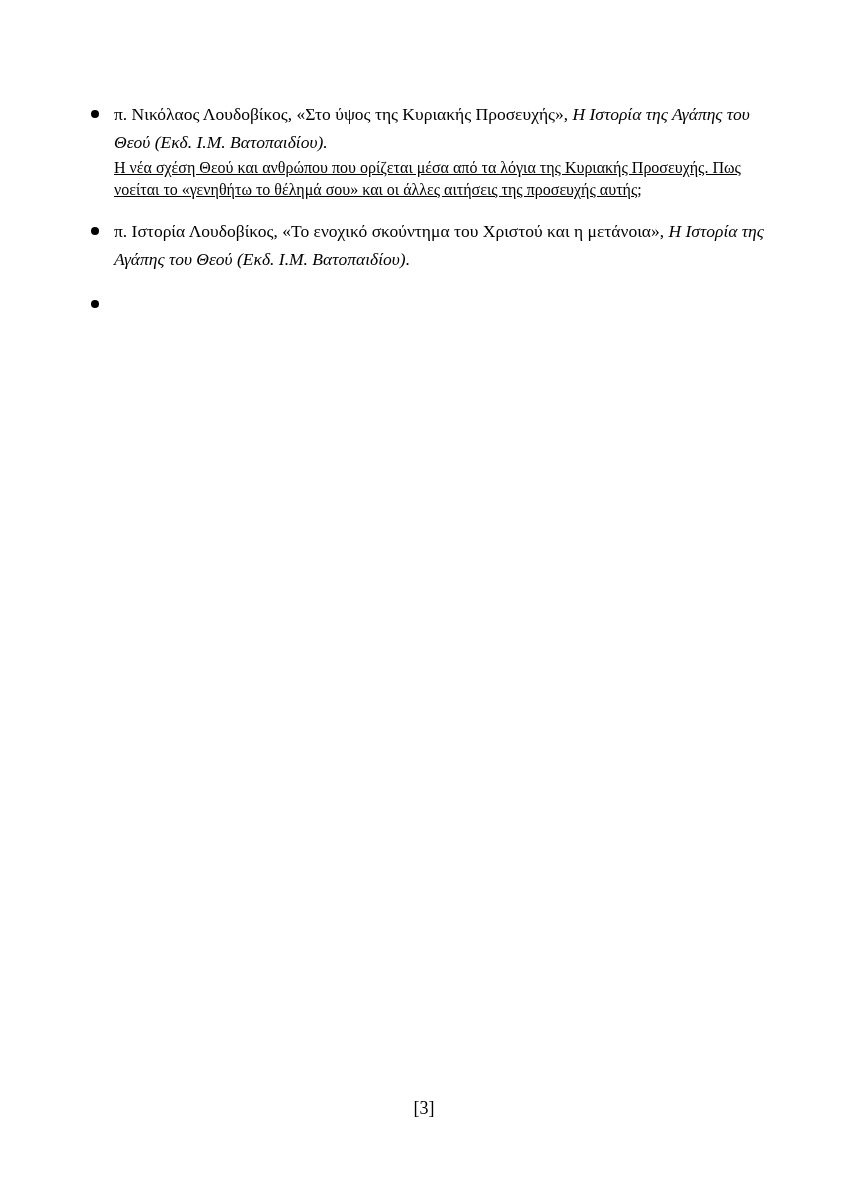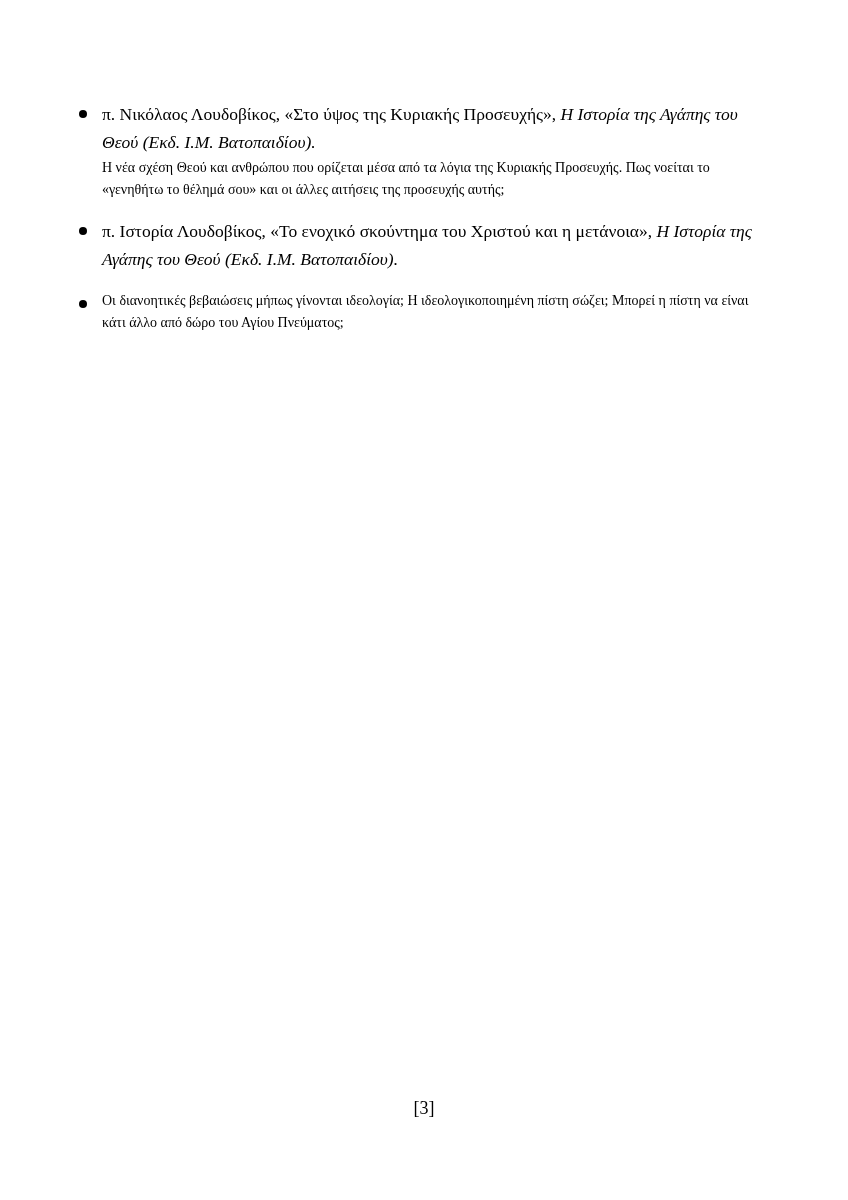--- a/index.html
+++ b/index.html
@@ -8,20 +8,21 @@
     background: #ffffff;
   }
   .page {
     position: relative;
     width: 800px;
     height: 1200px;
     background: #ffffff;
     color: #000000;
     font-family: "Liberation Serif", "DejaVu Serif", serif;
     overflow: hidden;
+    padding-left: 12px;
   }
   .entry-list {
     list-style: none;
     margin: 0;
     padding: 100px 0 0 102px;
     width: 660px;
     box-sizing: content-box;
   }
   .entry {
     position: relative;
@@ -38,23 +39,24 @@
   }
   .entry-title {
     font-size: 17.5px;
     line-height: 28px;
     margin: 0;
   }
   .entry-title .work {
     font-style: italic;
   }
   .entry-desc {
-    font-size: 14px;
+    font-size: 16px;
     line-height: 21.5px;
     margin: 1px 0 0 0;
+    text-decoration: underline;
   }
   .page-number {
     position: absolute;
     top: 1096px;
     left: 0;
     width: 848px;
     text-align: center;
     font-size: 18px;
     line-height: 24px;
     font-feature-settings: "onum";
@@ -73,20 +75,19 @@
       <p class="entry-desc">Η νέα σχέση Θεού και ανθρώπου που ορίζεται μέσα από τα λόγια της Κυριακής Προσευχής. Πως νοείται το «γενηθήτω το θέλημά σου» και οι άλλες αιτήσεις της προσευχής αυτής;</p>
     </li>
 
     <li class="entry">
       <span class="bullet"></span>
       <p class="entry-title"><span>π. Ιστορία Λουδοβίκος, «Το ενοχικό σκούντημα του Χριστού και η μετάνοια», </span><span class="work">Η Ιστορία της Αγάπης του Θεού (Εκδ. Ι.Μ. Βατοπαιδίου).</span></p>
     </li>
 
     <li class="entry">
       <span class="bullet"></span>
-      <p class="entry-desc">Οι διανοητικές βεβαιώσεις μήπως γίνονται ιδεολογία; Η ιδεολογικοποιημένη πίστη σώζει; Μπορεί η πίστη να είναι κάτι άλλο από δώρο του Αγίου Πνεύματος;</p>
     </li>
 
   </ul>
 
   <div class="page-number">[3]</div>
 
 </div>
 
 </body></html>

